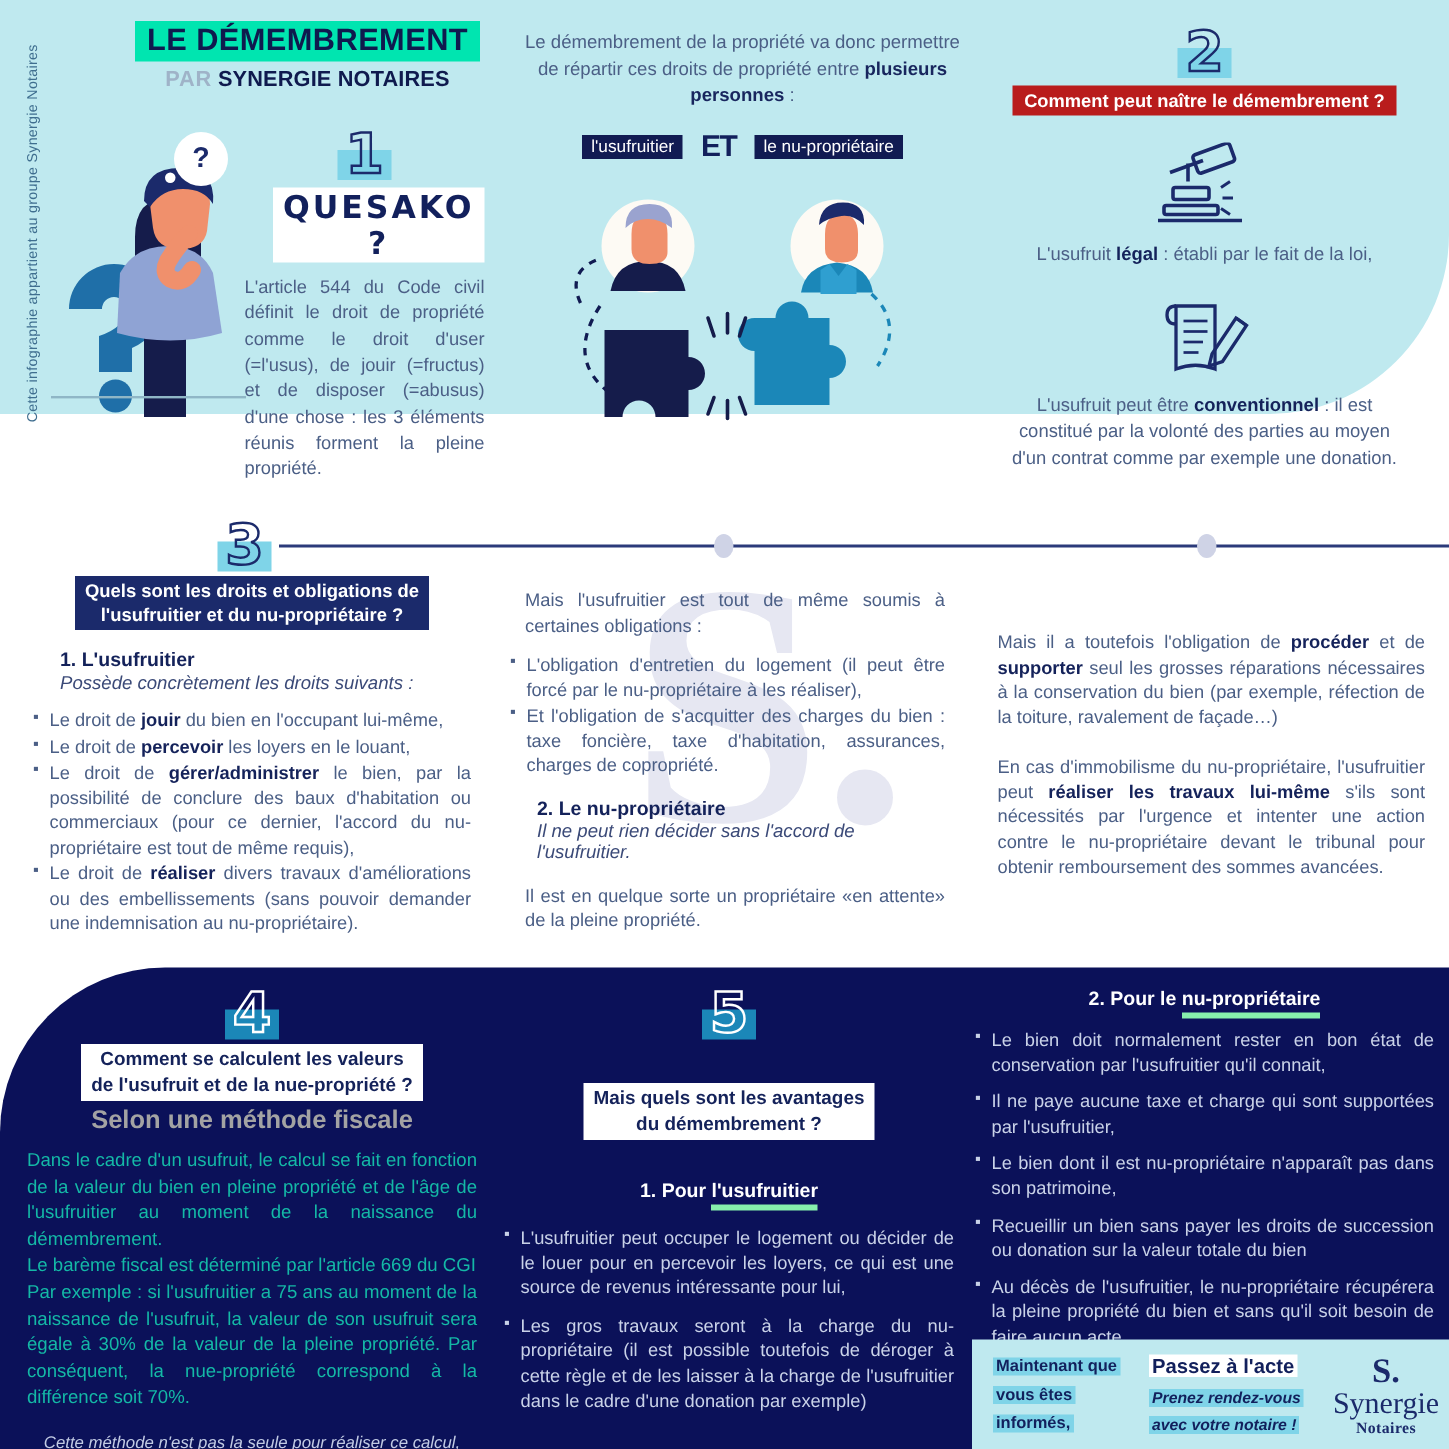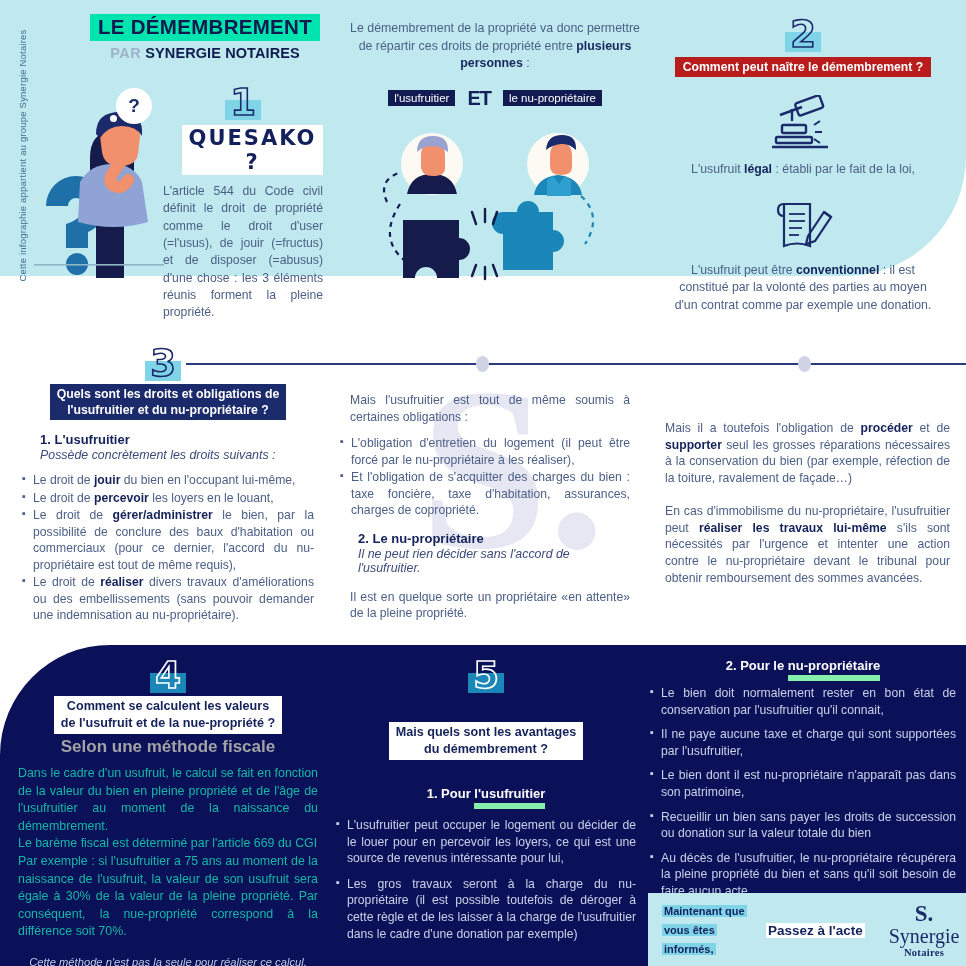--- a/index.html
+++ b/index.html
@@ -139,21 +139,21 @@
   .b3{left:650px;top:5px;width:306px;}
 
   .whiteban{
     display:inline-block;background:#ffffff;color:#14225a;
     font-size:12.6px;font-weight:bold;padding:2px 7px;line-height:1.35;
   }
   .b-strong{color:#a3a3a3;font-size:17px;font-weight:bold;margin-top:3px;}
   .b-para{color:#14b8a6;font-size:12.4px;line-height:1.42;text-align:justify;margin-top:8px;}
   .b-ital{color:#c2cbe4;font-size:11.2px;font-style:italic;line-height:1.35;text-align:center;margin-top:14px;}
   .b-head{color:#ffffff;font-size:13px;font-weight:bold;text-align:center;margin-top:26px;}
-  .b-head .ul{border-bottom:6px solid #86efac;padding-bottom:2px;}
+  .b-head .ul{border-bottom:4px solid #86efac;padding-bottom:2px;}
   ul.bbul{list-style:none;margin:10px 0 0 0;padding:0;}
   ul.bbul li{
     position:relative;padding-left:11px;margin-bottom:9px;
     color:#c9d2e8;font-size:12.2px;line-height:1.36;text-align:justify;
   }
   ul.bbul li:before{content:"▪";position:absolute;left:0;top:-1px;color:#c9d2e8;font-size:11px;}
   ul.b3l li{margin-bottom:8px;}
 
   
   .cta{
@@ -437,20 +437,24 @@
     </div>
   </div>
 
   <div class="cta">
     <div class="cta-l">
       <span>Maintenant que</span><br>
       <span>vous êtes informés,</span>
     </div>
     <div class="cta-m">
       <div><span class="t1">Passez à l'acte</span></div>
+      <div style="margin-top:2px;">
+        <span class="t2">Prenez rendez-vous</span><br>
+        <span class="t2">avec votre notaire !</span>
+      </div>
     </div>
     <div class="cta-r">
       <div class="s">S.</div>
       <div class="n1">Synergie</div>
       <div class="n2">Notaires</div>
     </div>
   </div>
 
 </div>
 

